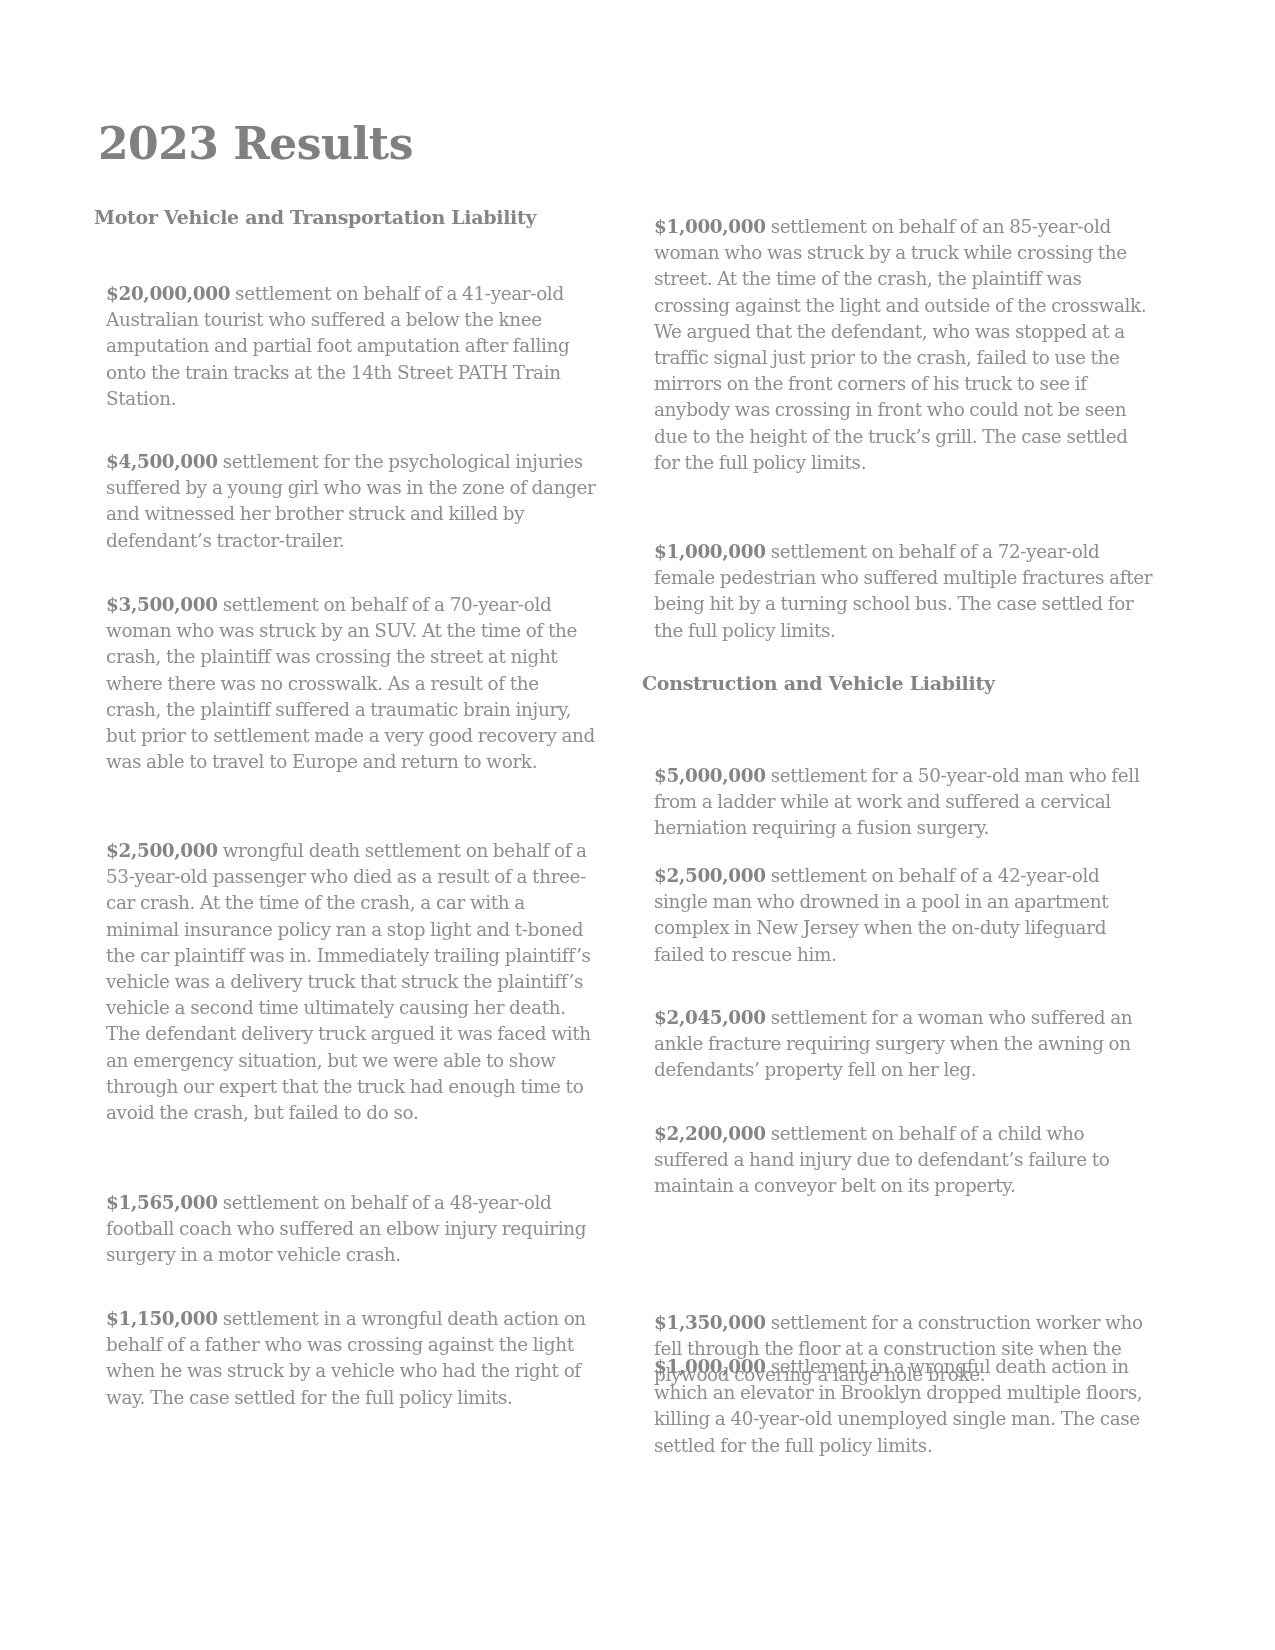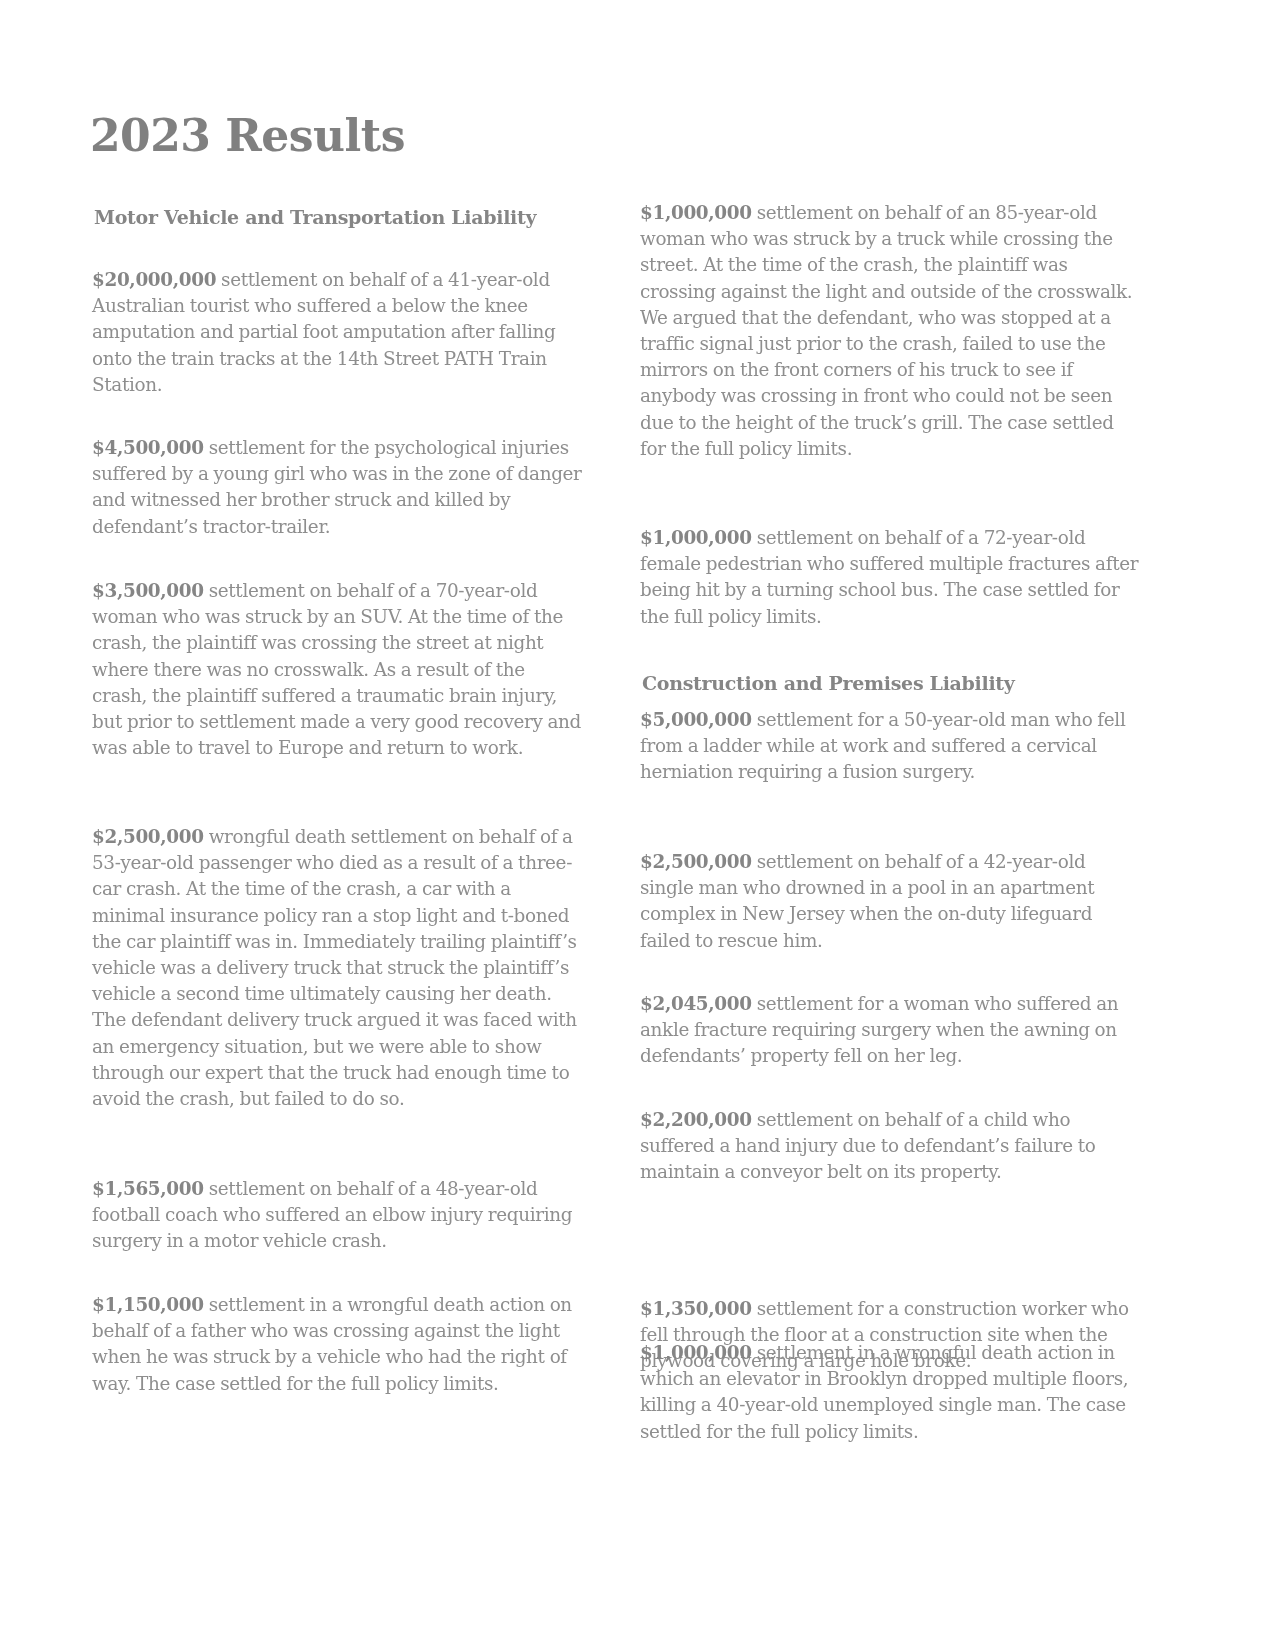--- a/index.html
+++ b/index.html
@@ -1,26 +1,26 @@
 <!DOCTYPE html>
 <html><head>
 <meta charset="utf-8">
 <style>
   html, body { margin: 0; padding: 0; background: #ffffff; }
   body { width: 1275px; height: 1650px; position: relative; overflow: hidden;
          font-family: "DejaVu Serif", "Liberation Serif", serif; color: #8c8c8c; }
-  .page-title { position: absolute; left: 90px; top: 108px; margin: 0;
+  .page-title { position: absolute; left: 90px; top: 108px; margin: 8px;
                 font-family: "DejaVu Serif", serif; font-weight: bold; font-size: 44px;
                 letter-spacing: -0.5px; color: #808080; line-height: 56px; }
   .col { position: absolute; top: 0; }
   .col-left { left: 90px; width: 492px; }
   .col-right { left: 638px; width: 500px; }
   .section-heading { position: absolute; left: 0; margin: 4px; font-weight: bold;
                      font-size: 19px; color: #858585; line-height: 26px; white-space: nowrap; letter-spacing: -0.3px; }
-  .entry { position: absolute; left: 0; margin: 2px; font-size: 18.4px; line-height: 26.2px;
+  .entry { position: absolute; left: 0; margin: 16px; font-size: 18.4px; line-height: 26.2px;
            color: #8e8e8e; letter-spacing: -0.35px; word-spacing: -0.5px; }
   .col-left .entry { width: 492px; }
   .col-right .entry { width: 500px; }
   .amount { font-weight: bold; color: #858585; }
 </style>
 </head>
 <body>
 
 <h1 class="page-title">2023 Results</h1>
 
@@ -38,23 +38,23 @@
   <p class="entry" style="top:1174px"><span class="amount">$1,565,000</span><span> settlement on behalf of a 48-year-old football coach who suffered an elbow injury requiring surgery in a motor vehicle crash.</span></p>
 
   <p class="entry" style="top:1290px"><span class="amount">$1,150,000</span><span> settlement in a wrongful death action on behalf of a father who was crossing against the light when he was struck by a vehicle who had the right of way. The case settled for the full policy limits.</span></p>
 </div>
 
 <div class="col col-right">
   <p class="entry" style="top:198px"><span class="amount">$1,000,000</span><span> settlement on behalf of an 85-year-old woman who was struck by a truck while crossing the street. At the time of the crash, the plaintiff was crossing against the light and outside of the crosswalk. We argued that the defendant, who was stopped at a traffic signal just prior to the crash, failed to use the mirrors on the front corners of his truck to see if anybody was crossing in front who could not be seen due to the height of the truck’s grill. The case settled for the full policy limits.</span></p>
 
   <p class="entry" style="top:523px"><span class="amount">$1,000,000</span><span> settlement on behalf of a 72-year-old female pedestrian who suffered multiple fractures after being hit by a turning school bus. The case settled for the full policy limits.</span></p>
 
-  <h2 class="section-heading" style="top:666px">Construction and Premises Liability</h2>
+  <h2 class="section-heading" style="top:666px">Construction and Vehicle Liability</h2>
 
-  <p class="entry" style="top:705px"><span class="amount">$5,000,000</span><span> settlement for a 50-year-old man who fell from a ladder while at work and suffered a cervical herniation requiring a fusion surgery.</span></p>
+  <p class="entry" style="top:747px"><span class="amount">$5,000,000</span><span> settlement for a 50-year-old man who fell from a ladder while at work and suffered a cervical herniation requiring a fusion surgery.</span></p>
 
   <p class="entry" style="top:847px"><span class="amount">$2,500,000</span><span> settlement on behalf of a 42-year-old single man who drowned in a pool in an apartment complex in New Jersey when the on-duty lifeguard failed to rescue him.</span></p>
 
   <p class="entry" style="top:989px"><span class="amount">$2,045,000</span><span> settlement for a woman who suffered an ankle fracture requiring surgery when the awning on defendants’ property fell on her leg.</span></p>
 
   <p class="entry" style="top:1105px"><span class="amount">$2,200,000</span><span> settlement on behalf of a child who suffered a hand injury due to defendant’s failure to maintain a conveyor belt on its property.</span></p>
 
   <p class="entry" style="top:1294px"><span class="amount">$1,350,000</span><span> settlement for a construction worker who fell through the floor at a construction site when the plywood covering a large hole broke.</span></p>
 
   <p class="entry" style="top:1338px"><span class="amount">$1,000,000</span><span> settlement in a wrongful death action in which an elevator in Brooklyn dropped multiple floors, killing a 40-year-old unemployed single man. The case settled for the full policy limits.</span></p>

